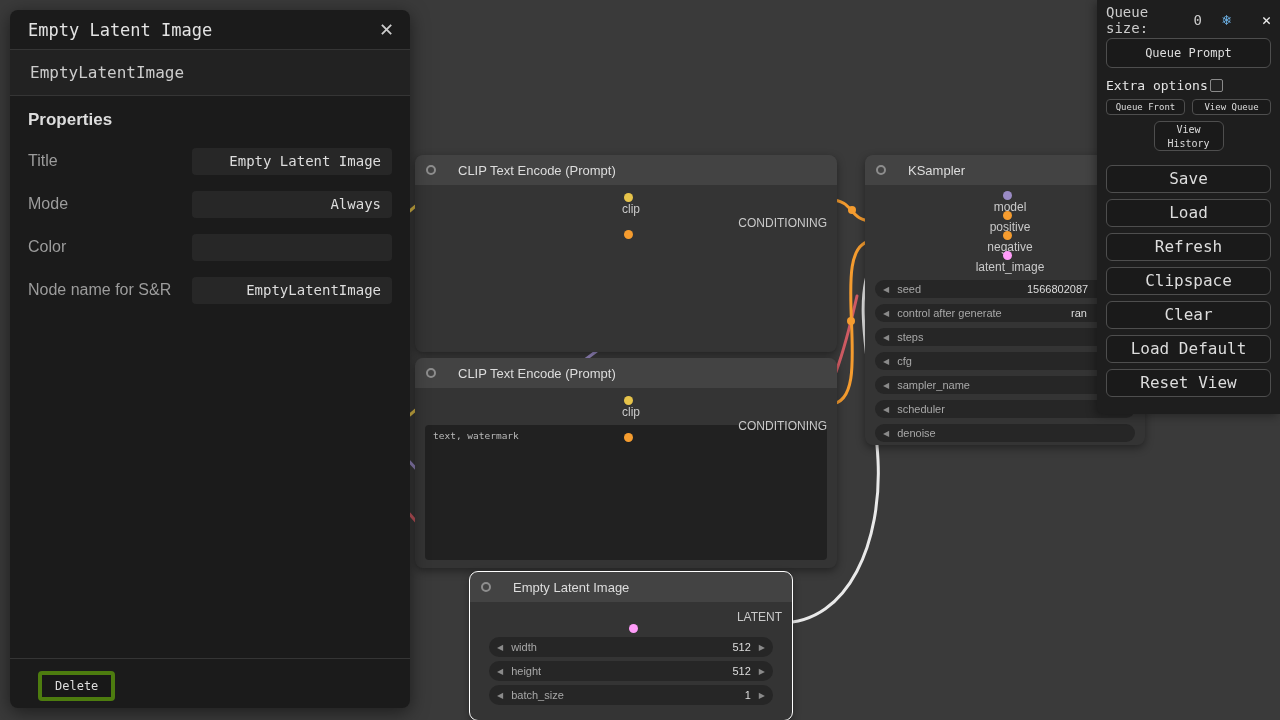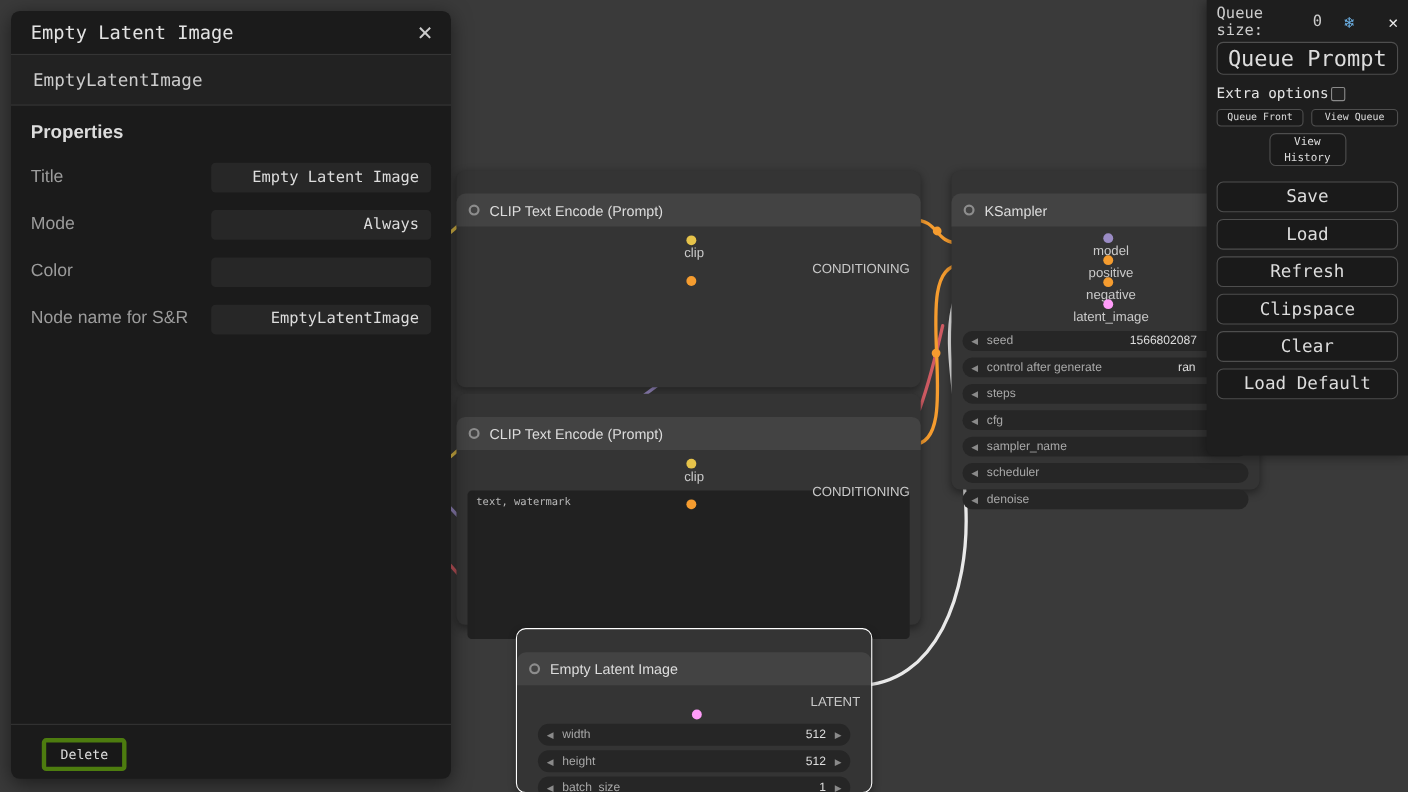--- a/index.html
+++ b/index.html
@@ -9,22 +9,22 @@
 
   
   #wires { position:absolute; left:0; top:0; z-index:2; }
   #wires path { fill:none; stroke-width:3; stroke-linecap:round; }
 
   
   .node { position:absolute; z-index:5; background:#343434; border-radius:8px;
           box-shadow:0 3px 8px rgba(0,0,0,.4); }
   .node.selected { outline:1.5px solid #fff; }
   .node-title { height:30px; background:#434343; border-radius:8px 8px 0 0;
-                display:flex; align-items:center; gap:9px; padding:0 11px;
-                font-size:13px; color:#ddd; white-space:nowrap; overflow:hidden;margin-top:21px; }
+                display:flex; align-items:center; gap:22px; padding:0 11px;
+                font-size:13px; color:#ddd; white-space:nowrap; overflow:hidden; }
   .titledot { width:10px; height:10px; border-radius:50%; border:2px solid #8d8d8d; flex:none; }
   .slot-row { display:flex; align-items:center; height:20px; padding:0 4px 0 8px;
               font-size:12px; color:#c9c9c9;flex-direction:column; }
   .slot-row .dot { width:9px; height:9px; border-radius:50%; flex:none; }
   .slot-row .lbl { margin-left:6px; }
   .slot-row .rlbl { margin-left:auto; margin-right:6px; }
   .slots { padding-top:8px; }
   .textbox { background:#212121; border-radius:4px; margin:9px 10px 0 10px;
              padding:5px 8px; font-family:"DejaVu Sans Mono", monospace;
              font-size:9.5px; line-height:1.35; color:#b9b9b9; overflow:hidden;
@@ -70,21 +70,21 @@
   .menu { position:absolute; right:0; top:0; width:183px; height:414px;
           background:#1e1e1e; border-radius:0 0 0 6px; z-index:20; padding:8px 9px;
           font-family:"DejaVu Sans Mono", monospace; color:#ccc;
           box-shadow:-2px 2px 10px rgba(0,0,0,.35); }
   .menu-header { display:flex; align-items:center; height:24px; font-size:14px;gap:20px; }
   .menu-header .snow { margin-left:auto; font-size:15px; cursor:pointer; }
   .menu-header .mclose { margin-left:11px; font-size:15px; color:#eee; cursor:pointer; }
   .mbtn { display:block; width:100%; background:#1a1a1a; border:1px solid #4e4e4e;
           border-radius:6px; color:#ddd; text-align:center; cursor:pointer;
           font-family:"DejaVu Sans Mono", monospace; }
-  .queue-prompt { height:30px; font-size:20px; line-height:28px; margin-top:6px; }
+  .queue-prompt { height:30px; font-size:12px; line-height:28px; margin-top:6px; }
   .extra-row { display:flex; align-items:center; gap:2px;
                margin:10px 0 6px 0; font-size:13px; color:#e5e5e5; }
   .checkbox { width:13px; height:13px; border:1px solid #8a8a8a; background:#222;
               border-radius:2px; cursor:pointer; }
   .small-row { display:flex; justify-content:space-between; margin-bottom:6px; }
   .small-btn { width:79px; height:16px; font-size:9px; line-height:14px; border-radius:4px; }
   .view-history { width:70px; height:30px; font-size:10px; line-height:1.4;
                   margin:0 auto 14px auto; padding-top:1px; }
   .action-btn { height:28px; font-size:16px; line-height:26px; margin-bottom:6px; }
   .action-btn:first-of-type { margin-top:2px; }
@@ -288,15 +288,16 @@
     </div>
 
     <div class="mbtn view-history">View History</div>
 
     <div class="mbtn action-btn">Save</div>
     <div class="mbtn action-btn">Load</div>
     <div class="mbtn action-btn">Refresh</div>
     <div class="mbtn action-btn">Clipspace</div>
     <div class="mbtn action-btn">Clear</div>
     <div class="mbtn action-btn">Load Default</div>
+    <div class="mbtn action-btn">Reset View</div>
   </div>
 
 </div>
 
 </body></html>

